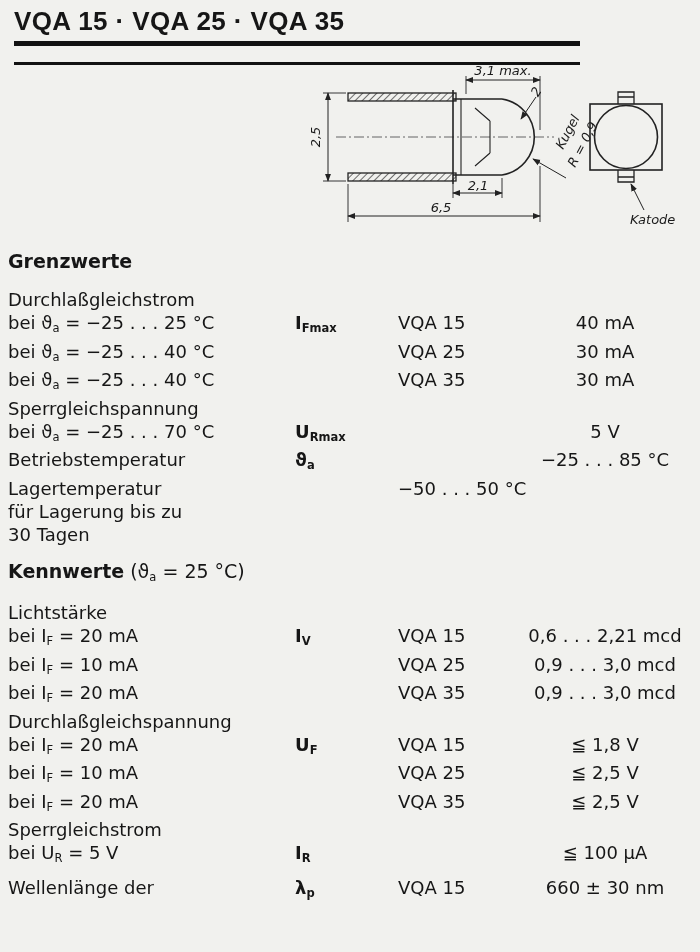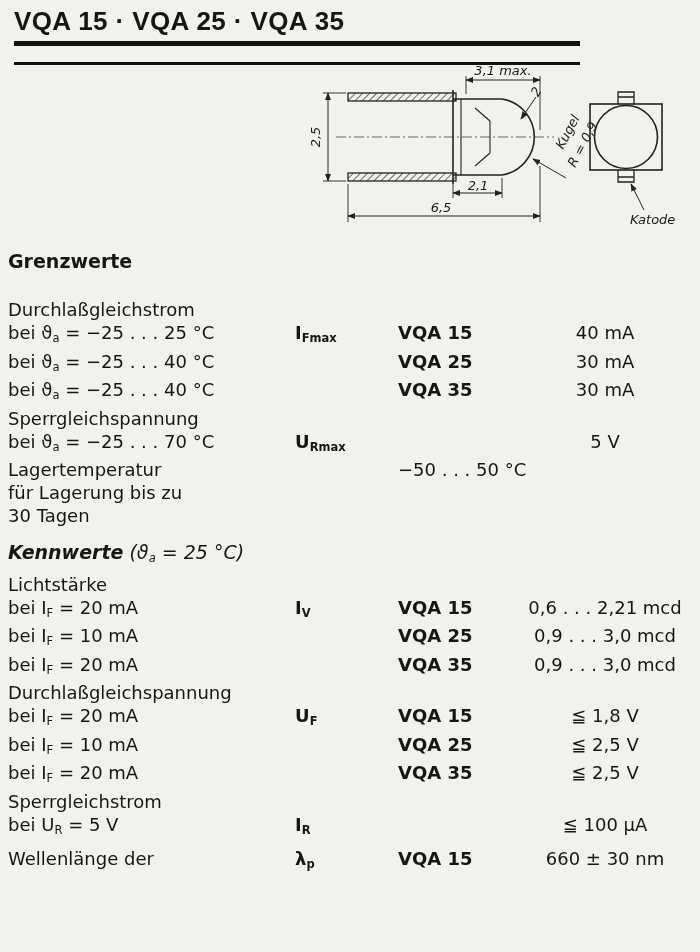--- a/index.html
+++ b/index.html
@@ -16,30 +16,30 @@
     font-size:26px;font-weight:bold;letter-spacing:0.4px;
     font-family:"Liberation Sans","DejaVu Sans",sans-serif;
   }
   .rule1{position:absolute;left:14px;right:0;top:41px;height:5px;background:#121212;}
   .rule2{position:absolute;left:14px;right:0;top:62px;height:3px;background:#121212;}
   .drawing{position:absolute;left:278px;top:64px;}
   .dim-text{font-family:"DejaVu Sans",sans-serif;font-style:italic;font-size:13px;fill:#1a1a1a;}
   .content{position:absolute;left:8px;top:250px;width:684px;}
   .sec-head{font-size:19px;font-weight:bold;line-height:22px;}
   .sec-head .norm{font-weight:normal;}
-  #grenzwerte-head{margin-bottom:26px;}
-  #kennwerte-head{margin-top:14px;margin-bottom:4px;font-style:italic;}
+  #grenzwerte-head{margin-bottom:16px;}
+  #kennwerte-head{margin-top:14px;margin-bottom:14px;}
   .row{
     display:grid;
     grid-template-columns:287px 103px 128px 1fr;
     align-items:baseline;
     font-size:18px;line-height:23px;
   }
   .c-sym{font-weight:bold;}
-  .c-type{font-weight:bold;}
+  .c-type{font-weight:normal;}
   .c-val{text-align:center;padding-right:8px;white-space:nowrap;}
   .sub{font-size:11.5px;vertical-align:-0.22em;letter-spacing:0;}
   .mt10{}
   .mt6{margin-top:6px;}
 </style>
 </head>
 <body>
 
 <div class="page">
 
@@ -132,20 +132,26 @@
       <span class="c-type"></span>
       <span class="c-val"></span>
     </div>
     <div class="row">
       <span class="c-label"><span>bei ϑ</span><span class="sub">a</span><span> = −25 . . . 70 °C</span></span>
       <span class="c-sym"><span>U</span><span class="sub">Rmax</span></span>
       <span class="c-type"></span>
       <span class="c-val">5 V</span>
     </div>
 
+    <div class="row mt10">
+      <span class="c-label"><span>Betriebstemperatur</span></span>
+      <span class="c-sym"><span>ϑ</span><span class="sub">a</span></span>
+      <span class="c-type"></span>
+      <span class="c-val">−25 . . . 85 °C</span>
+    </div>
 
     <div class="row mt10">
       <span class="c-label"><span>Lagertemperatur</span></span>
       <span class="c-type"></span>
       <span class="c-val">−50 . . . 50 °C</span>
     </div>
     <div class="row">
       <span class="c-label"><span>für Lagerung bis zu</span></span>
       <span class="c-sym"></span>
       <span class="c-type"></span>

